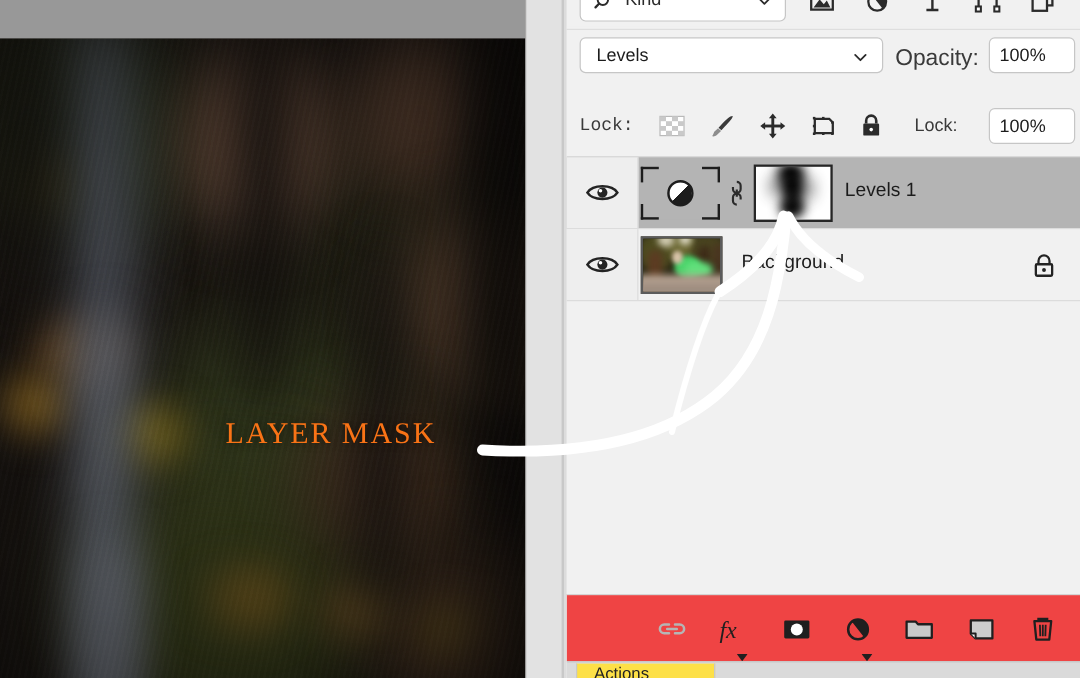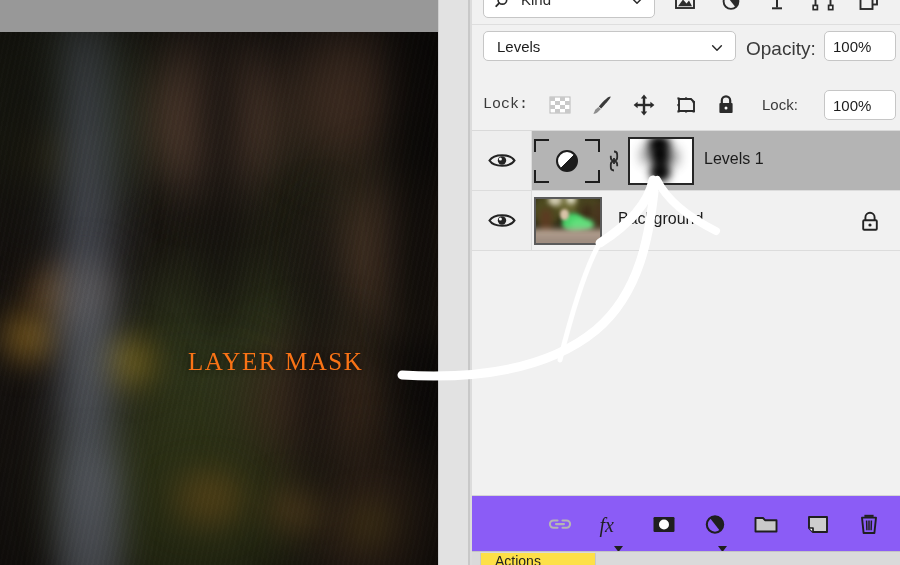--- a/index.html
+++ b/index.html
@@ -352,21 +352,21 @@
     position: absolute;
     right: 19px; top: 19px;
     width: 22px; height: 24px;
   }
 
   
   #bottom-bar {
     position: absolute;
     left: 0; top: 495px;
     width: 428px; height: 55px;
-    background: #8b5cf6;
+    background: #ef4444;
     border-top: 1px solid #d4d4d4;
   }
   .bb-icon {
     position: absolute;
     top: 14px;
     width: 28px; height: 28px;
   }
   .bb-caret {
     position: absolute;
     top: 42px;

